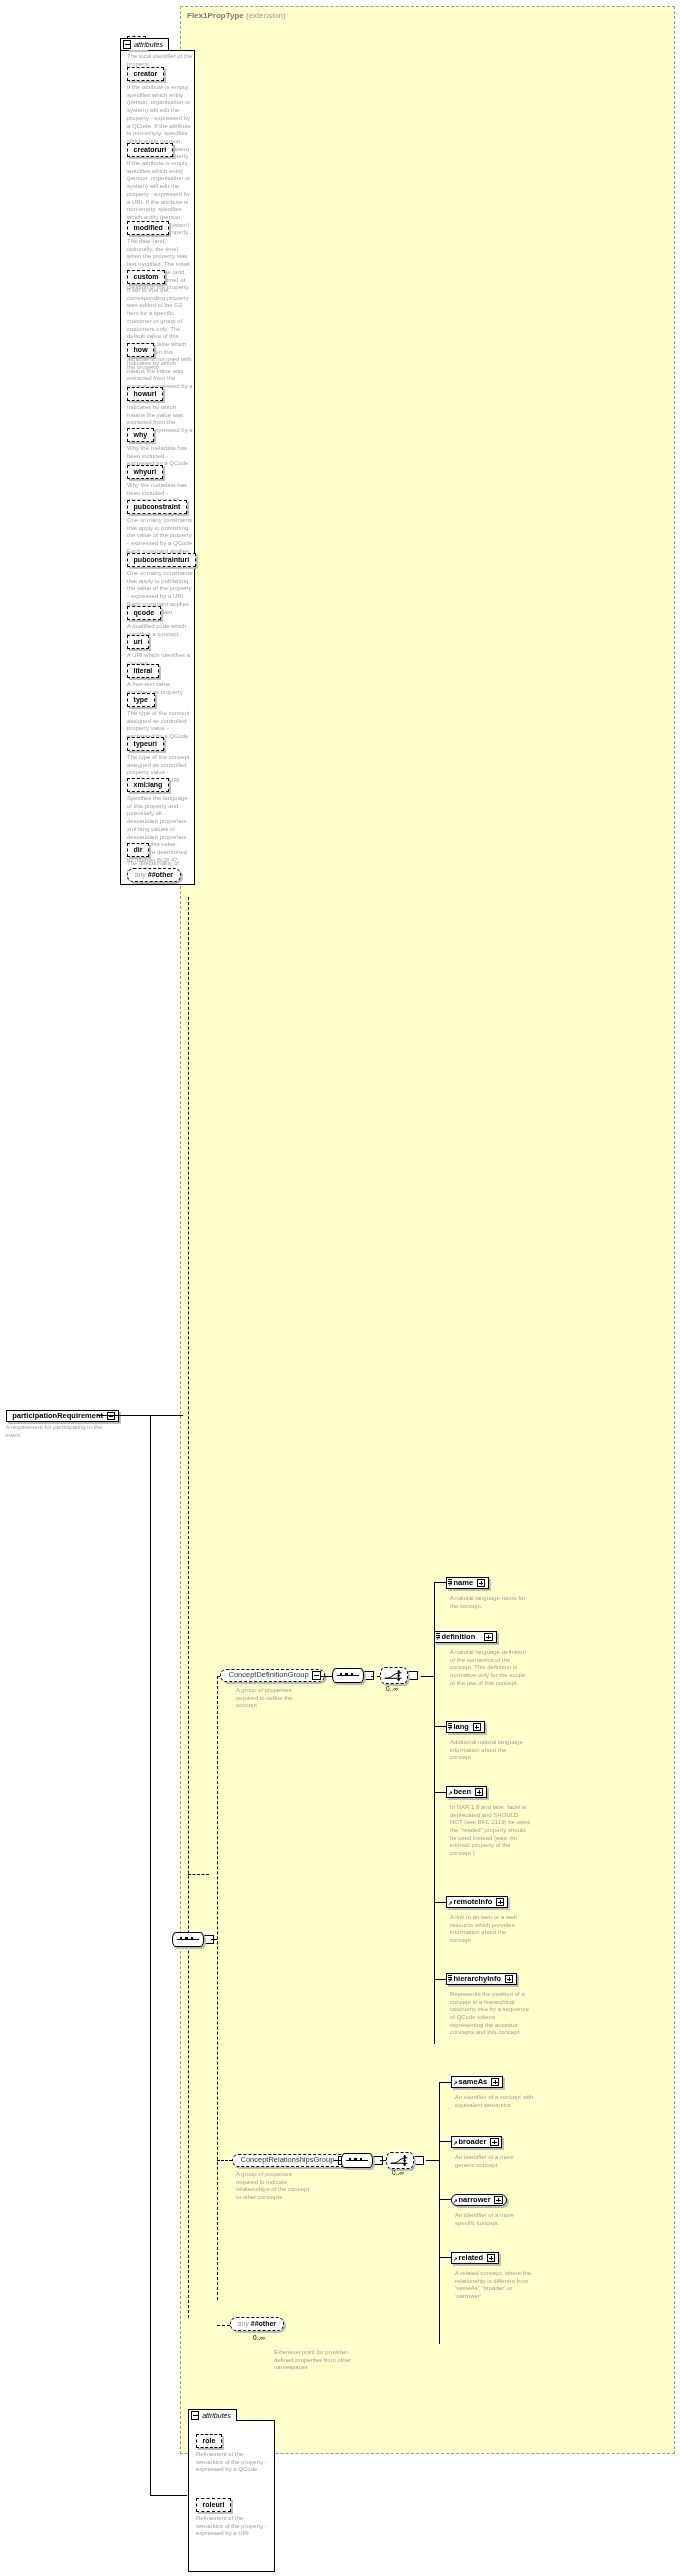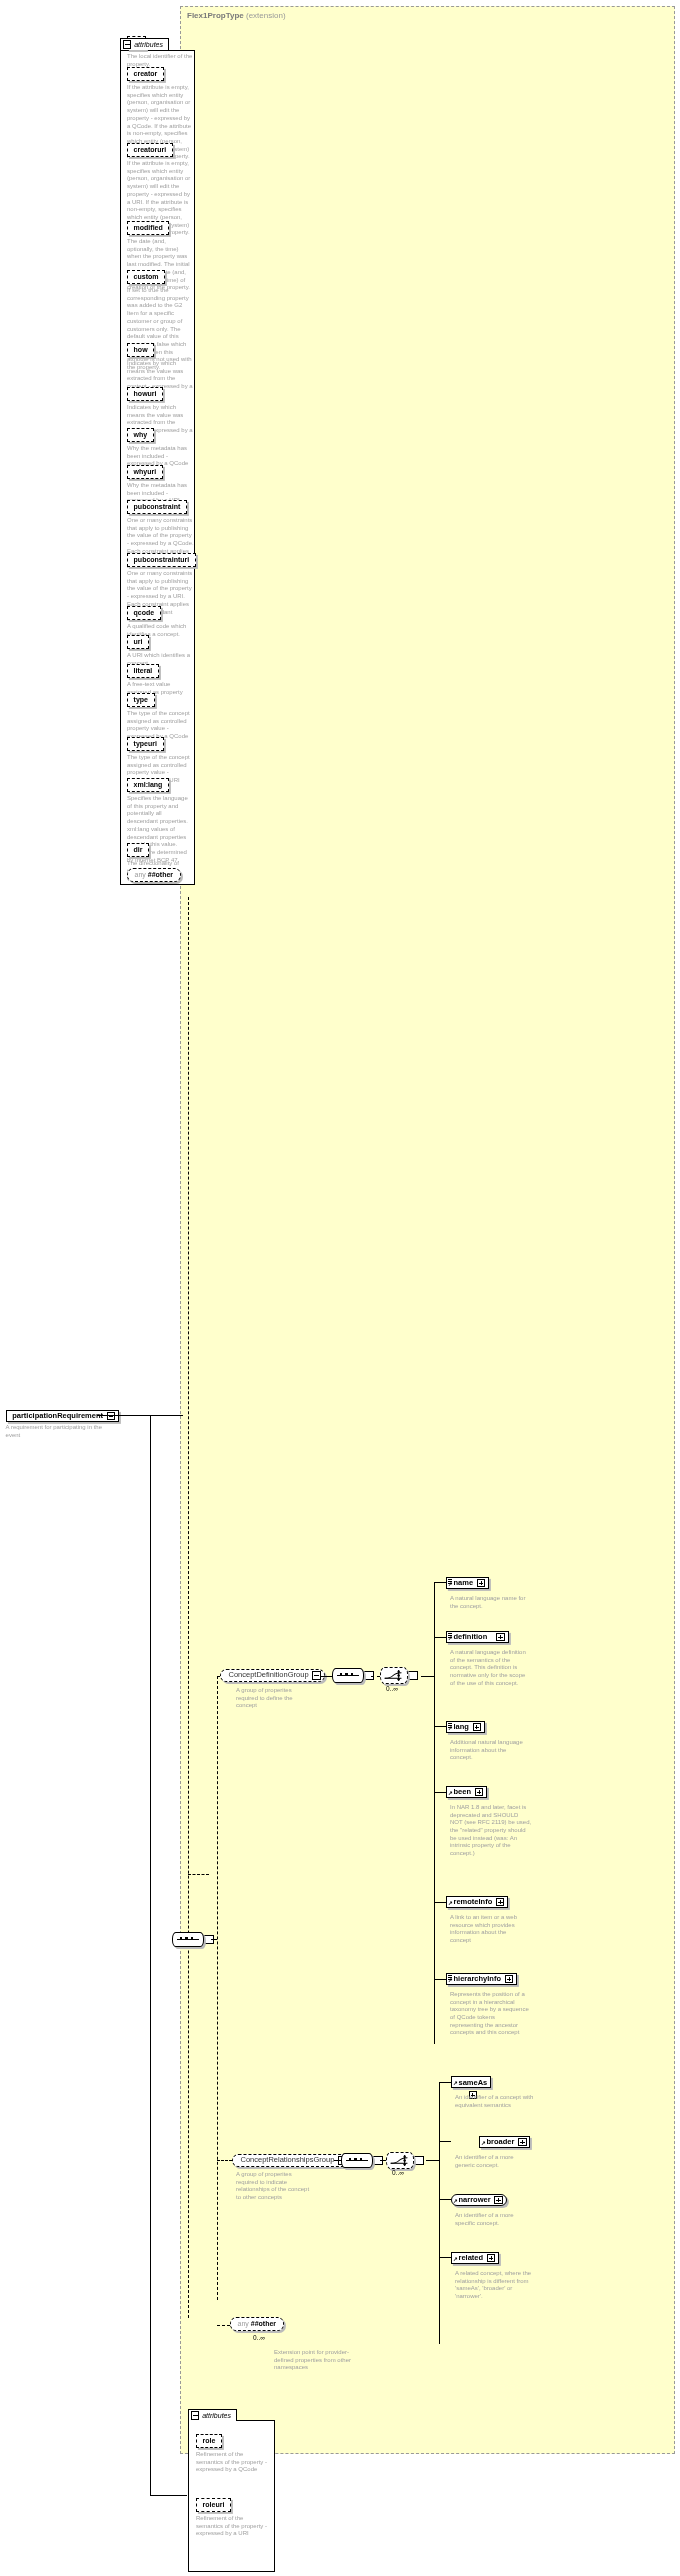--- a/index.html
+++ b/index.html
@@ -461,21 +461,21 @@
         <i></i>
         <i></i>
       </span>
     <span class="arrow-tl">↗</span>
     <span>name</span>
     <span class="plus-box"></span>
   </div>
   <div class="desc w84" style="position:absolute; left:450px; top:1592px; width:79px;">A natural language name for the concept.</div>
 
   <div class="hline" style="left:434px; top:1637px; width:12px;"></div>
-  <div class="elem" style="left:446px; top:1631px;gap:9px;">
+  <div class="elem" style="left:434px; top:1631px;gap:9px;">
     <span class="lines-tl">
         <i></i>
         <i></i>
         <i></i>
       </span>
     <span class="arrow-tl">↗</span>
     <span>definition</span>
     <span class="plus-box"></span>
   </div>
   <div class="desc w84" style="position:absolute; left:450px; top:1646px; width:79px;">A natural language definition of the semantics of the concept. This definition is normative only for the scope of the use of this concept.</div>
@@ -554,29 +554,29 @@
       </svg>
     </div>
     <div class="tail"></div>
   </div>
   <div class="occurs" style="left:392px; top:2169px;">0..∞</div>
 
   <div class="hline" style="left:426px; top:2160px; width:13px;"></div>
   <div class="vline" style="left:439px; top:2082px; height:262px;"></div>
 
   <div class="hline" style="left:439px; top:2082px; width:12px;"></div>
-  <div class="elem" style="left:451px; top:2076px;flex-direction:column;">
+  <div class="elem" style="left:451px; top:2076px;">
     <span class="arrow-tl">↗</span>
     <span>sameAs</span>
     <span class="plus-box"></span>
   </div>
   <div class="desc w84" style="position:absolute; left:455px; top:2091px; width:79px;">An identifier of a concept with equivalent semantics</div>
 
   <div class="hline" style="left:439px; top:2141px; width:12px;"></div>
-  <div class="elem" style="left:451px; top:2136px;margin-left:28px;">
+  <div class="elem" style="left:451px; top:2136px;">
     <span class="arrow-tl">↗</span>
     <span>broader</span>
     <span class="plus-box"></span>
   </div>
   <div class="desc w84" style="position:absolute; left:455px; top:2151px; width:79px;">An identifier of a more generic concept.</div>
 
   <div class="hline" style="left:439px; top:2199px; width:12px;"></div>
   <div class="elem" style="left:451px; top:2194px;border-radius:6px;">
     <span class="arrow-tl">↗</span>
     <span>narrower</span>

